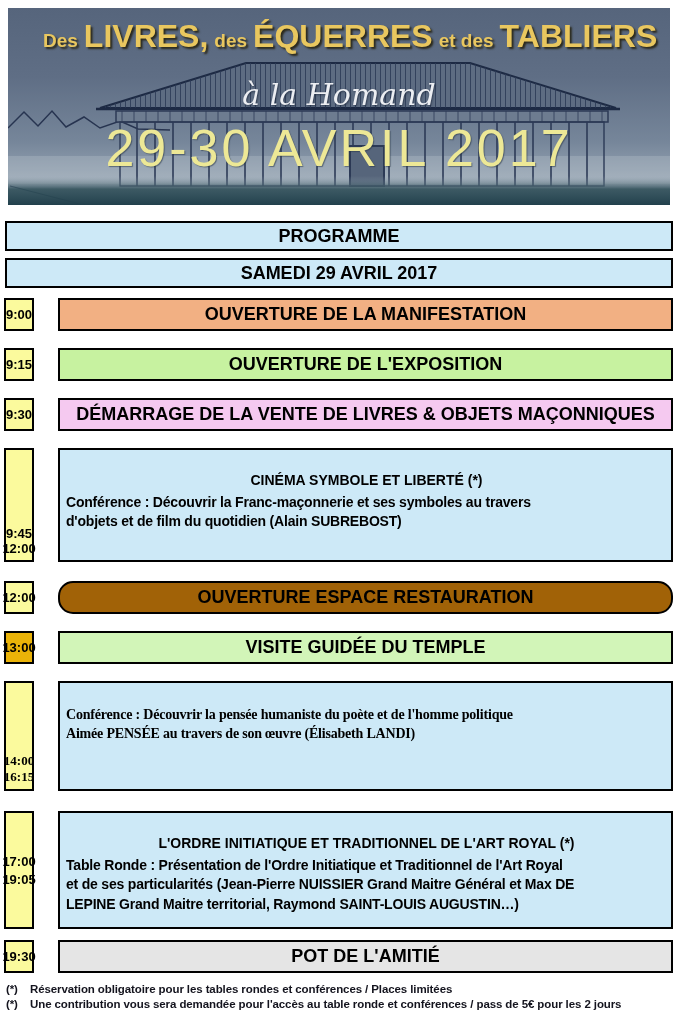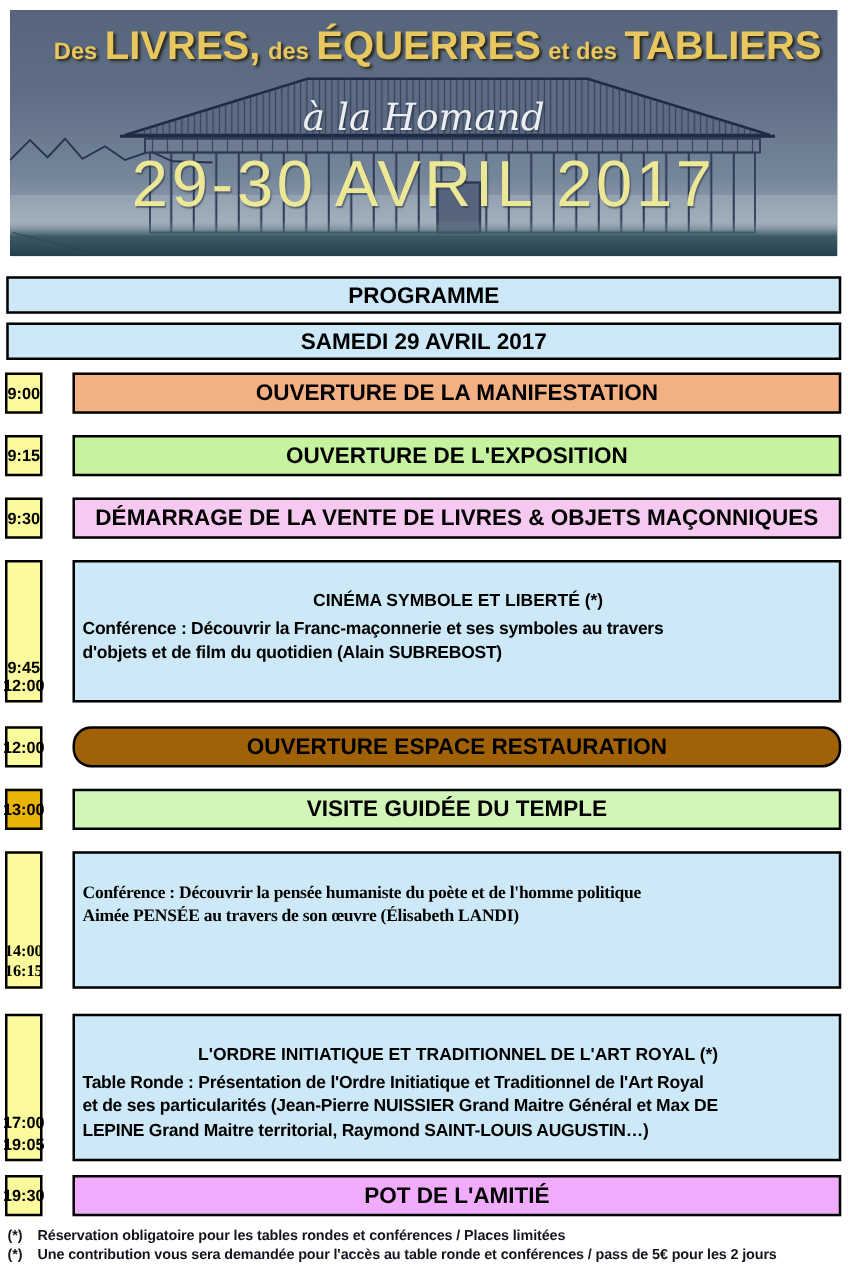--- a/index.html
+++ b/index.html
@@ -67,21 +67,21 @@
   .row.b3 { height: 118px; margin-bottom: 11px; }
   .row.last { margin-bottom: 9px; }
 
   .timebox {
     flex: none; width: 30px; margin-right: 24px;
     border: 2px solid #000;
     display: flex; align-items: center; justify-content: center;
     font-size: 13px; font-weight: bold;
   }
   .timebox.spread { flex-direction: column; justify-content: flex-end; padding: 4px 0; }
-  .timebox.stack  { flex-direction: column; justify-content: flex-end; padding: 4px 0; gap: 3px; }
+  .timebox.stack  { flex-direction: column; justify-content: center; padding: 4px 0; gap: 3px; }
 
   .band {
     flex: 1 1 auto;
     border: 2px solid #000;
     display: flex; align-items: center; justify-content: center;
     font-size: 18px; font-weight: bold; text-align: center;
   }
   .block {
     flex: 1 1 auto;
     border: 2px solid #000;
@@ -208,21 +208,21 @@
   <div class="block" style="background: rgb(205, 233, 247);">
     <div class="block-title">L'ORDRE INITIATIQUE ET TRADITIONNEL DE L'ART ROYAL (*)</div>
     <div class="block-body">Table Ronde : Présentation de l'Ordre Initiatique et Traditionnel de l'Art Royal
 et de ses particularités (Jean-Pierre NUISSIER Grand Maitre Général et Max DE
 LEPINE Grand Maitre territorial, Raymond SAINT-LOUIS AUGUSTIN…)</div>
   </div>
 </div>
 
 <div class="row simple last">
   <div class="timebox" style="background: rgb(251, 250, 157);">19:30</div>
-  <div class="band" style="background: #f0abfc;">POT DE L'AMITIÉ</div>
+  <div class="band" style="background: #e5e5e5;">POT DE L'AMITIÉ</div>
 </div>
 
 <div class="footnotes">
   <div class="footnote">
     <span class="fn-marker">(*)</span>
     <span>Réservation obligatoire pour les tables rondes et conférences / Places limitées</span>
   </div>
   <div class="footnote">
     <span class="fn-marker">(*)</span>
     <span>Une contribution vous sera demandée pour l'accès au table ronde et conférences / pass de 5€ pour les 2 jours</span>

